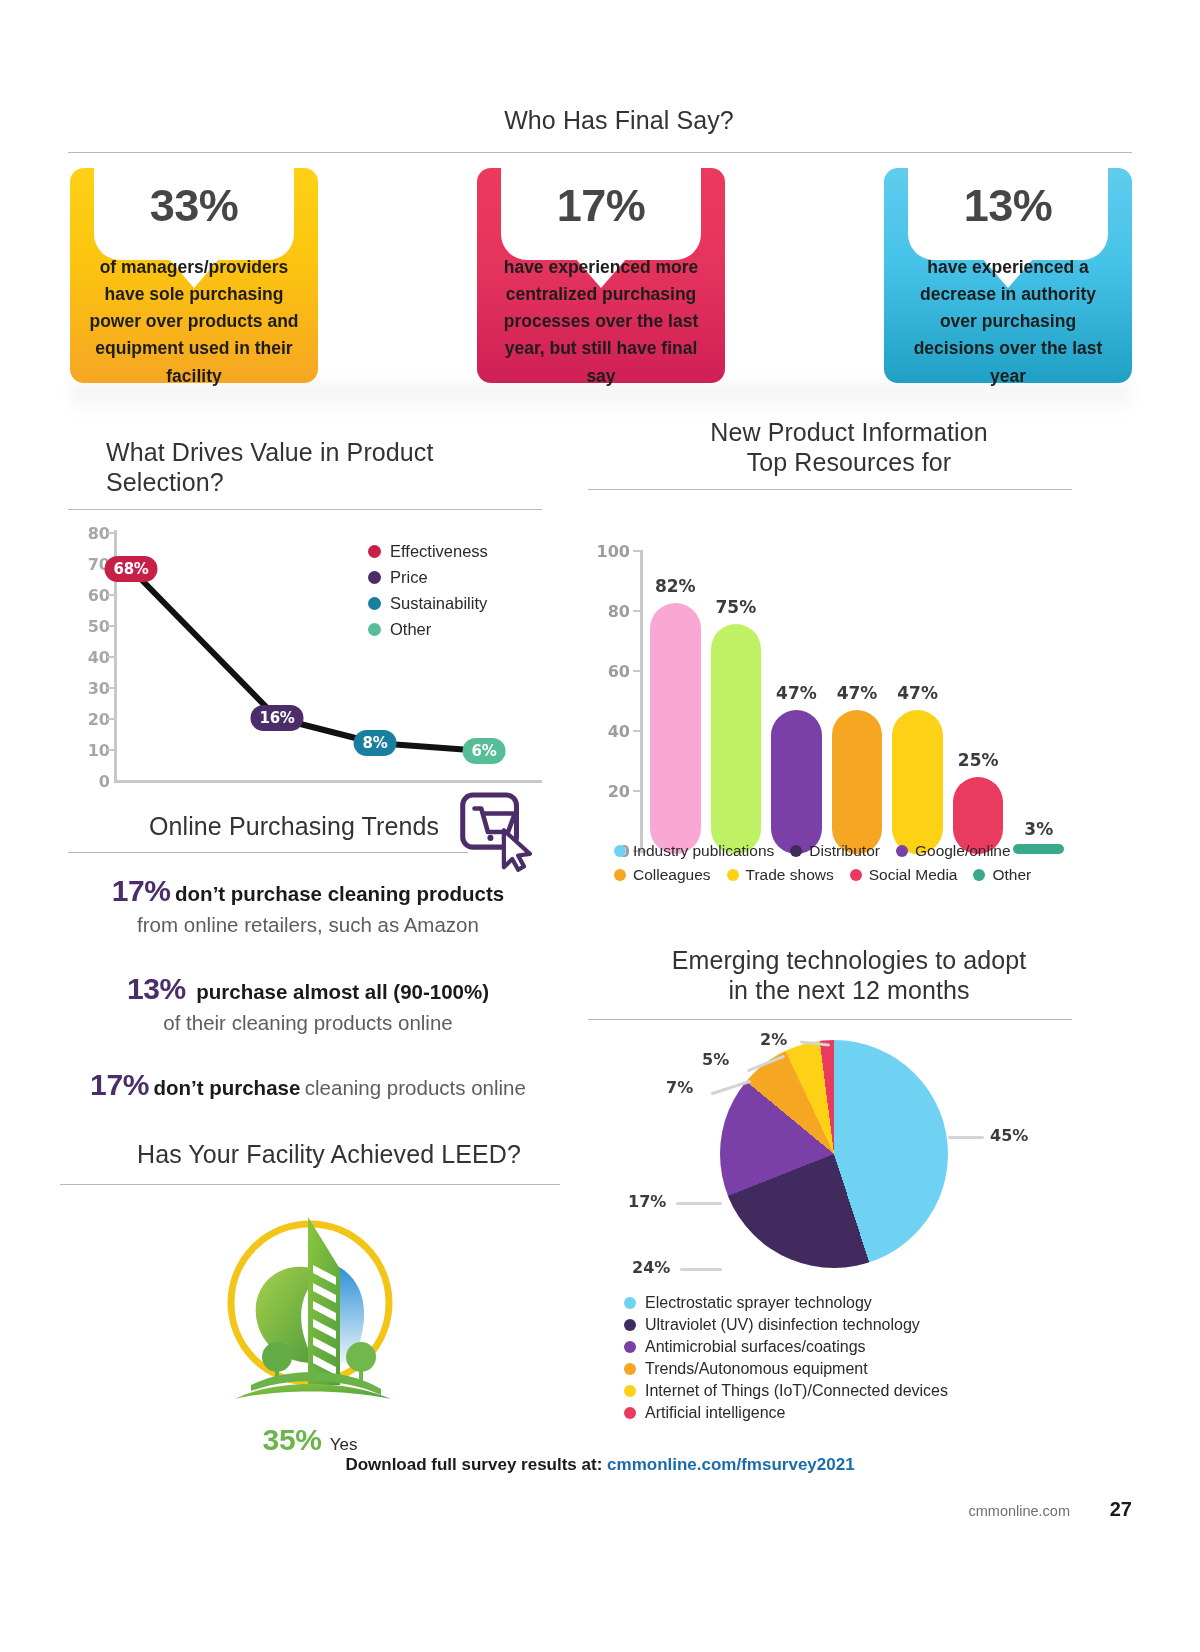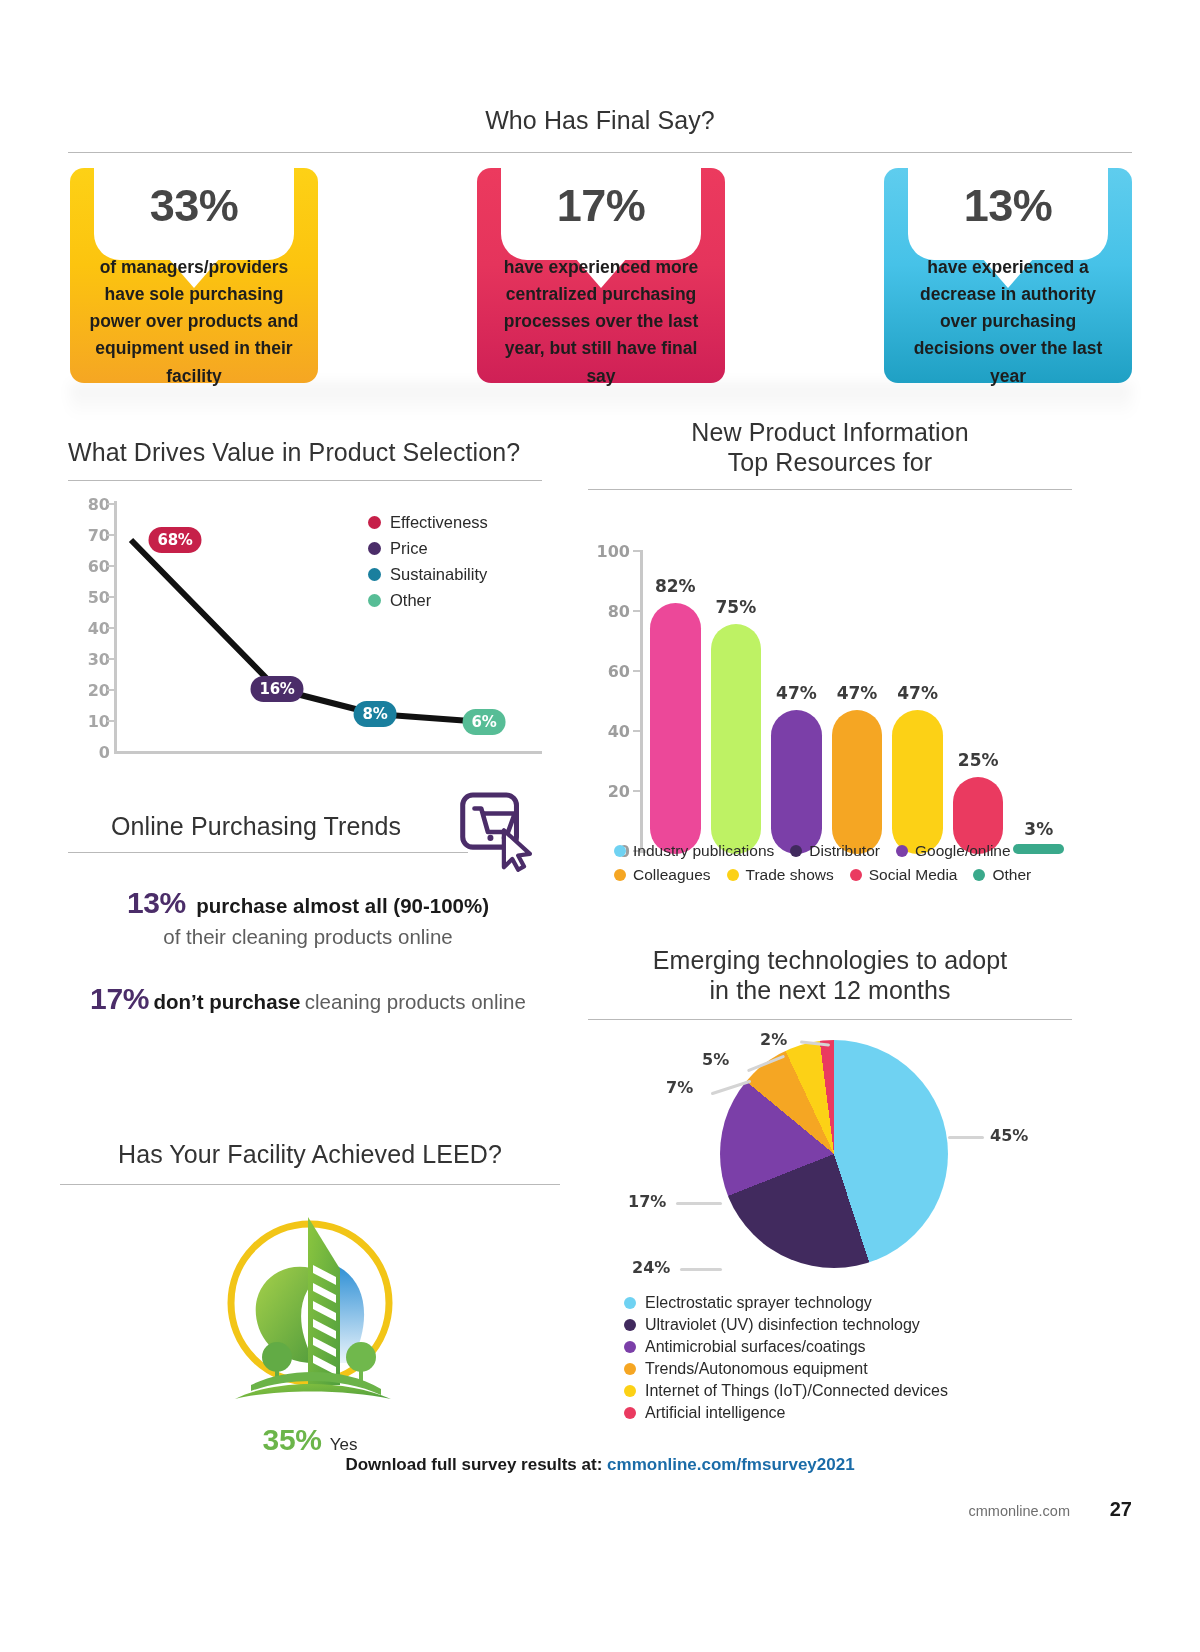--- a/index.html
+++ b/index.html
@@ -8,21 +8,21 @@
     background: #ffffff;
     font-family: "Liberation Sans", sans-serif;
     color: #3a3a3a;
     overflow: hidden;
   }
   .page { position: relative; width: 1200px; height: 1652px; }
 
   
   .sec-head {
     font-size: 25px; font-weight: 400; color: #333; text-align: center;
-    letter-spacing: .1px; line-height: 1.18;
+    letter-spacing: .1px; line-height: 1.18; padding-left: 38px;
   }
   .rule { height: 1px; background: #b9b9b9; width: 100%; }
 
   
   .final-say-title { position: absolute; left: 0; top: 106px; width: 1200px; text-align: center; }
   .final-rule { position:absolute; left: 68px; top: 152px; width: 1064px; }
 
   .cards { position: absolute; left: 70px; top: 168px; width: 1062px; height: 245px;
            display: flex; justify-content: space-between; }
   .card {
@@ -195,21 +195,21 @@
       <div class="tick-h" style="top:163px"></div>
       <div class="tick-h" style="top:194px"></div>
       <div class="tick-h" style="top:225px"></div>
       <div class="axis-v"></div>
       <div class="axis-h"></div>
 
       <svg width="474" height="282" style="position:absolute;left:0;top:0">
         <polyline points="63,45 209,194 307,219 416,227" fill="none" stroke="#111111" stroke-width="6" stroke-linejoin="round"></polyline>
       </svg>
 
-      <div class="pill" style="left:63px;  top:45px;  background:#c62049;margin-left:44px;">68%</div>
+      <div class="pill" style="left:63px;  top:45px;  background:#c62049;">68%</div>
       <div class="pill" style="left:209px; top:194px; background:#4b2d69;">16%</div>
       <div class="pill" style="left:307px; top:219px; background:#1a7f9e;">8%</div>
       <div class="pill" style="left:416px; top:227px; background:#57bd96;">6%</div>
 
       <div class="legend-lc">
         <div class="lg-row">
           <span class="dot" style="background:#c62049"></span>
           <span>Effectiveness</span>
         </div>
         <div class="lg-row">
@@ -234,20 +234,25 @@
     </div>
     <svg class="cart-icon" viewBox="0 0 100 100">
       <rect x="8" y="6" width="64" height="62" rx="12" fill="none" stroke="#4b2d69" stroke-width="6"></rect>
       <path d="M22 22 h8 l8 28 h24 l8-22 h-36" fill="none" stroke="#4b2d69" stroke-width="5.5" stroke-linejoin="round" stroke-linecap="round"></path>
       <circle cx="41" cy="57" r="3.6" fill="#4b2d69"></circle>
       <circle cx="58" cy="57" r="3.6" fill="#4b2d69"></circle>
       <path d="M57 48 L57 92 L67 82 L74 95 L81 91 L74 78 L88 76 Z" fill="#ffffff" stroke="#4b2d69" stroke-width="5" stroke-linejoin="round"></path>
     </svg>
     <div class="rule opt-rule"></div>
 
+    <div class="stat-line">
+      <span class="stat-big">17%</span>
+      <span class="stat-bold">don’t purchase cleaning products</span><br>
+      <span class="stat-grey">from online retailers, such as Amazon</span>
+    </div>
 
     <div class="stat-line" style="margin-top:30px">
       <span class="stat-big">13%</span>
       <span class="stat-bold" style="margin-left:6px">purchase almost all (90-100%)</span><br>
       <span class="stat-grey">of their cleaning products online</span>
     </div>
 
     <div class="stat-line" style="margin-top:28px">
       <span class="stat-big">17%</span>
       <span class="stat-bold">don’t purchase</span>
@@ -319,21 +324,21 @@
       <div class="b-tickline" style="top:52px"></div>
       <div class="b-tickline" style="top:112px"></div>
       <div class="b-tickline" style="top:172px"></div>
       <div class="b-tickline" style="top:232px"></div>
       <div class="b-tickline" style="top:292px"></div>
       <div class="b-tickline" style="top:352px"></div>
       <div class="b-axis-v"></div>
       <div class="b-axis-h"></div>
 
       <div class="bars">
-        <div class="bar" style="height:251px;background:#ec4899">
+        <div class="bar" style="height:251px;background:#f9a8d4">
           <span class="blab">82%</span>
         </div>
         <div class="bar" style="height:230px;background:#bef264">
           <span class="blab">75%</span>
         </div>
         <div class="bar" style="height:144px;background:#7b3fa8">
           <span class="blab">47%</span>
         </div>
         <div class="bar" style="height:144px;background:#f5a623">
           <span class="blab">47%</span>

